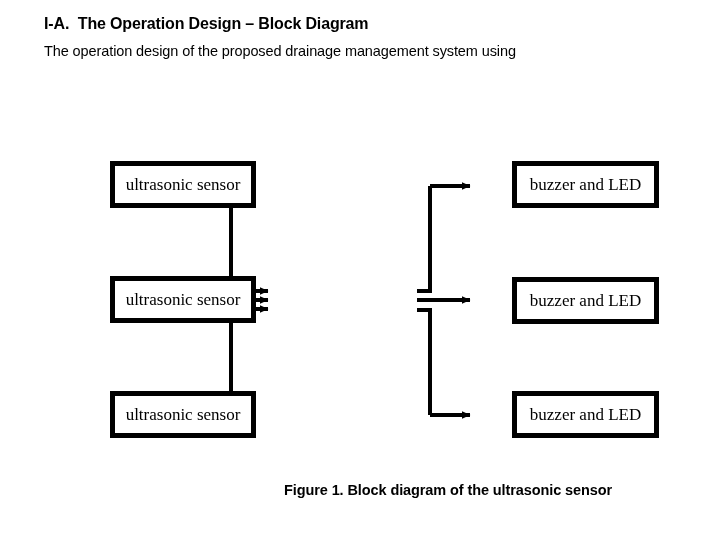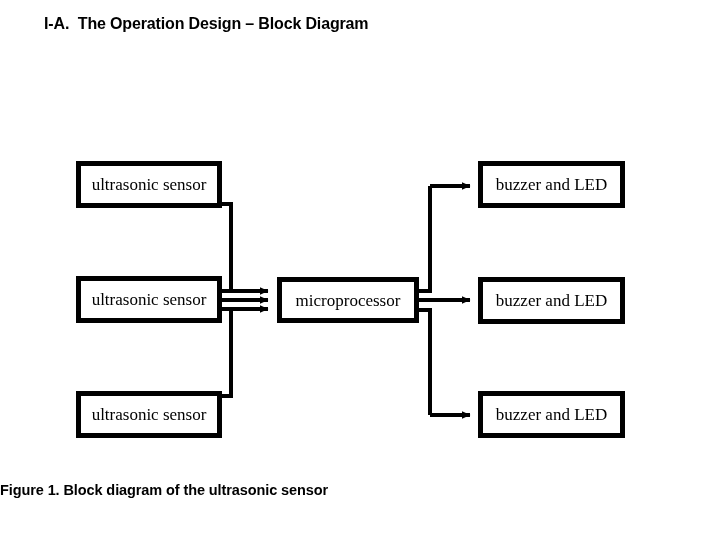--- a/index.html
+++ b/index.html
@@ -60,53 +60,55 @@
     border: 5px solid #000000;
     display: flex;
     align-items: center;
     justify-content: center;
     font-family: "Liberation Serif", serif;
     font-size: 17px;
     font-weight: normal;
     color: #000000;
     line-height: 1;
     z-index: 3;
+    margin-left: 34px;
   }
   .node-label { white-space: nowrap; }
 
   .node-sensor-1 { left: 76px;  top: 161px; width: 146px; height: 47px; }
   .node-sensor-2 { left: 76px;  top: 276px; width: 146px; height: 47px; }
   .node-sensor-3 { left: 76px;  top: 391px; width: 146px; height: 47px; }
 
   .node-micro    { left: 277px; top: 277px; width: 142px; height: 46px; }
 
   .node-buzzer-1 { left: 478px; top: 161px; width: 147px; height: 47px; }
   .node-buzzer-2 { left: 478px; top: 277px; width: 147px; height: 47px; }
   .node-buzzer-3 { left: 478px; top: 391px; width: 147px; height: 47px; }
 
   
   .figure-caption {
     position: absolute;
     left: 0;
     top: 482px;
     width: 612px;
-    text-align: left;
+    text-align: right;
     font-family: "Liberation Sans", sans-serif;
     font-size: 14.5px;
     font-weight: bold;
     letter-spacing: -0.1px;
     color: #000000;
   }
 </style>
 </head>
 <body>
 
 <div class="slide-heading">I-A.  The Operation Design – Block Diagram</div>
 
 <div class="body-paragraph">
+  <span class="pline">The operation design of the proposed drainage management system using</span>
 </div>
 
 <div class="diagram">
 
   <svg width="720" height="540" viewBox="0 0 720 540" xmlns="http://www.w3.org/2000/svg">
     <defs>
       <marker id="arrowhead" markerWidth="9" markerHeight="8" refX="8.5" refY="4" orient="auto" markerUnits="userSpaceOnUse">
         <path d="M0,0 L9,4 L0,8 z" fill="#000000"></path>
       </marker>
     </defs>
@@ -150,23 +152,20 @@
   </div>
 
   <div class="node node-sensor-2">
     <span class="node-label">ultrasonic sensor</span>
   </div>
 
   <div class="node node-sensor-3">
     <span class="node-label">ultrasonic sensor</span>
   </div>
 
-  <div class="node node-micro">
-    <span class="node-label">microprocessor</span>
-  </div>
 
   <div class="node node-buzzer-1">
     <span class="node-label">buzzer and LED</span>
   </div>
 
   <div class="node node-buzzer-2">
     <span class="node-label">buzzer and LED</span>
   </div>
 
   <div class="node node-buzzer-3">

